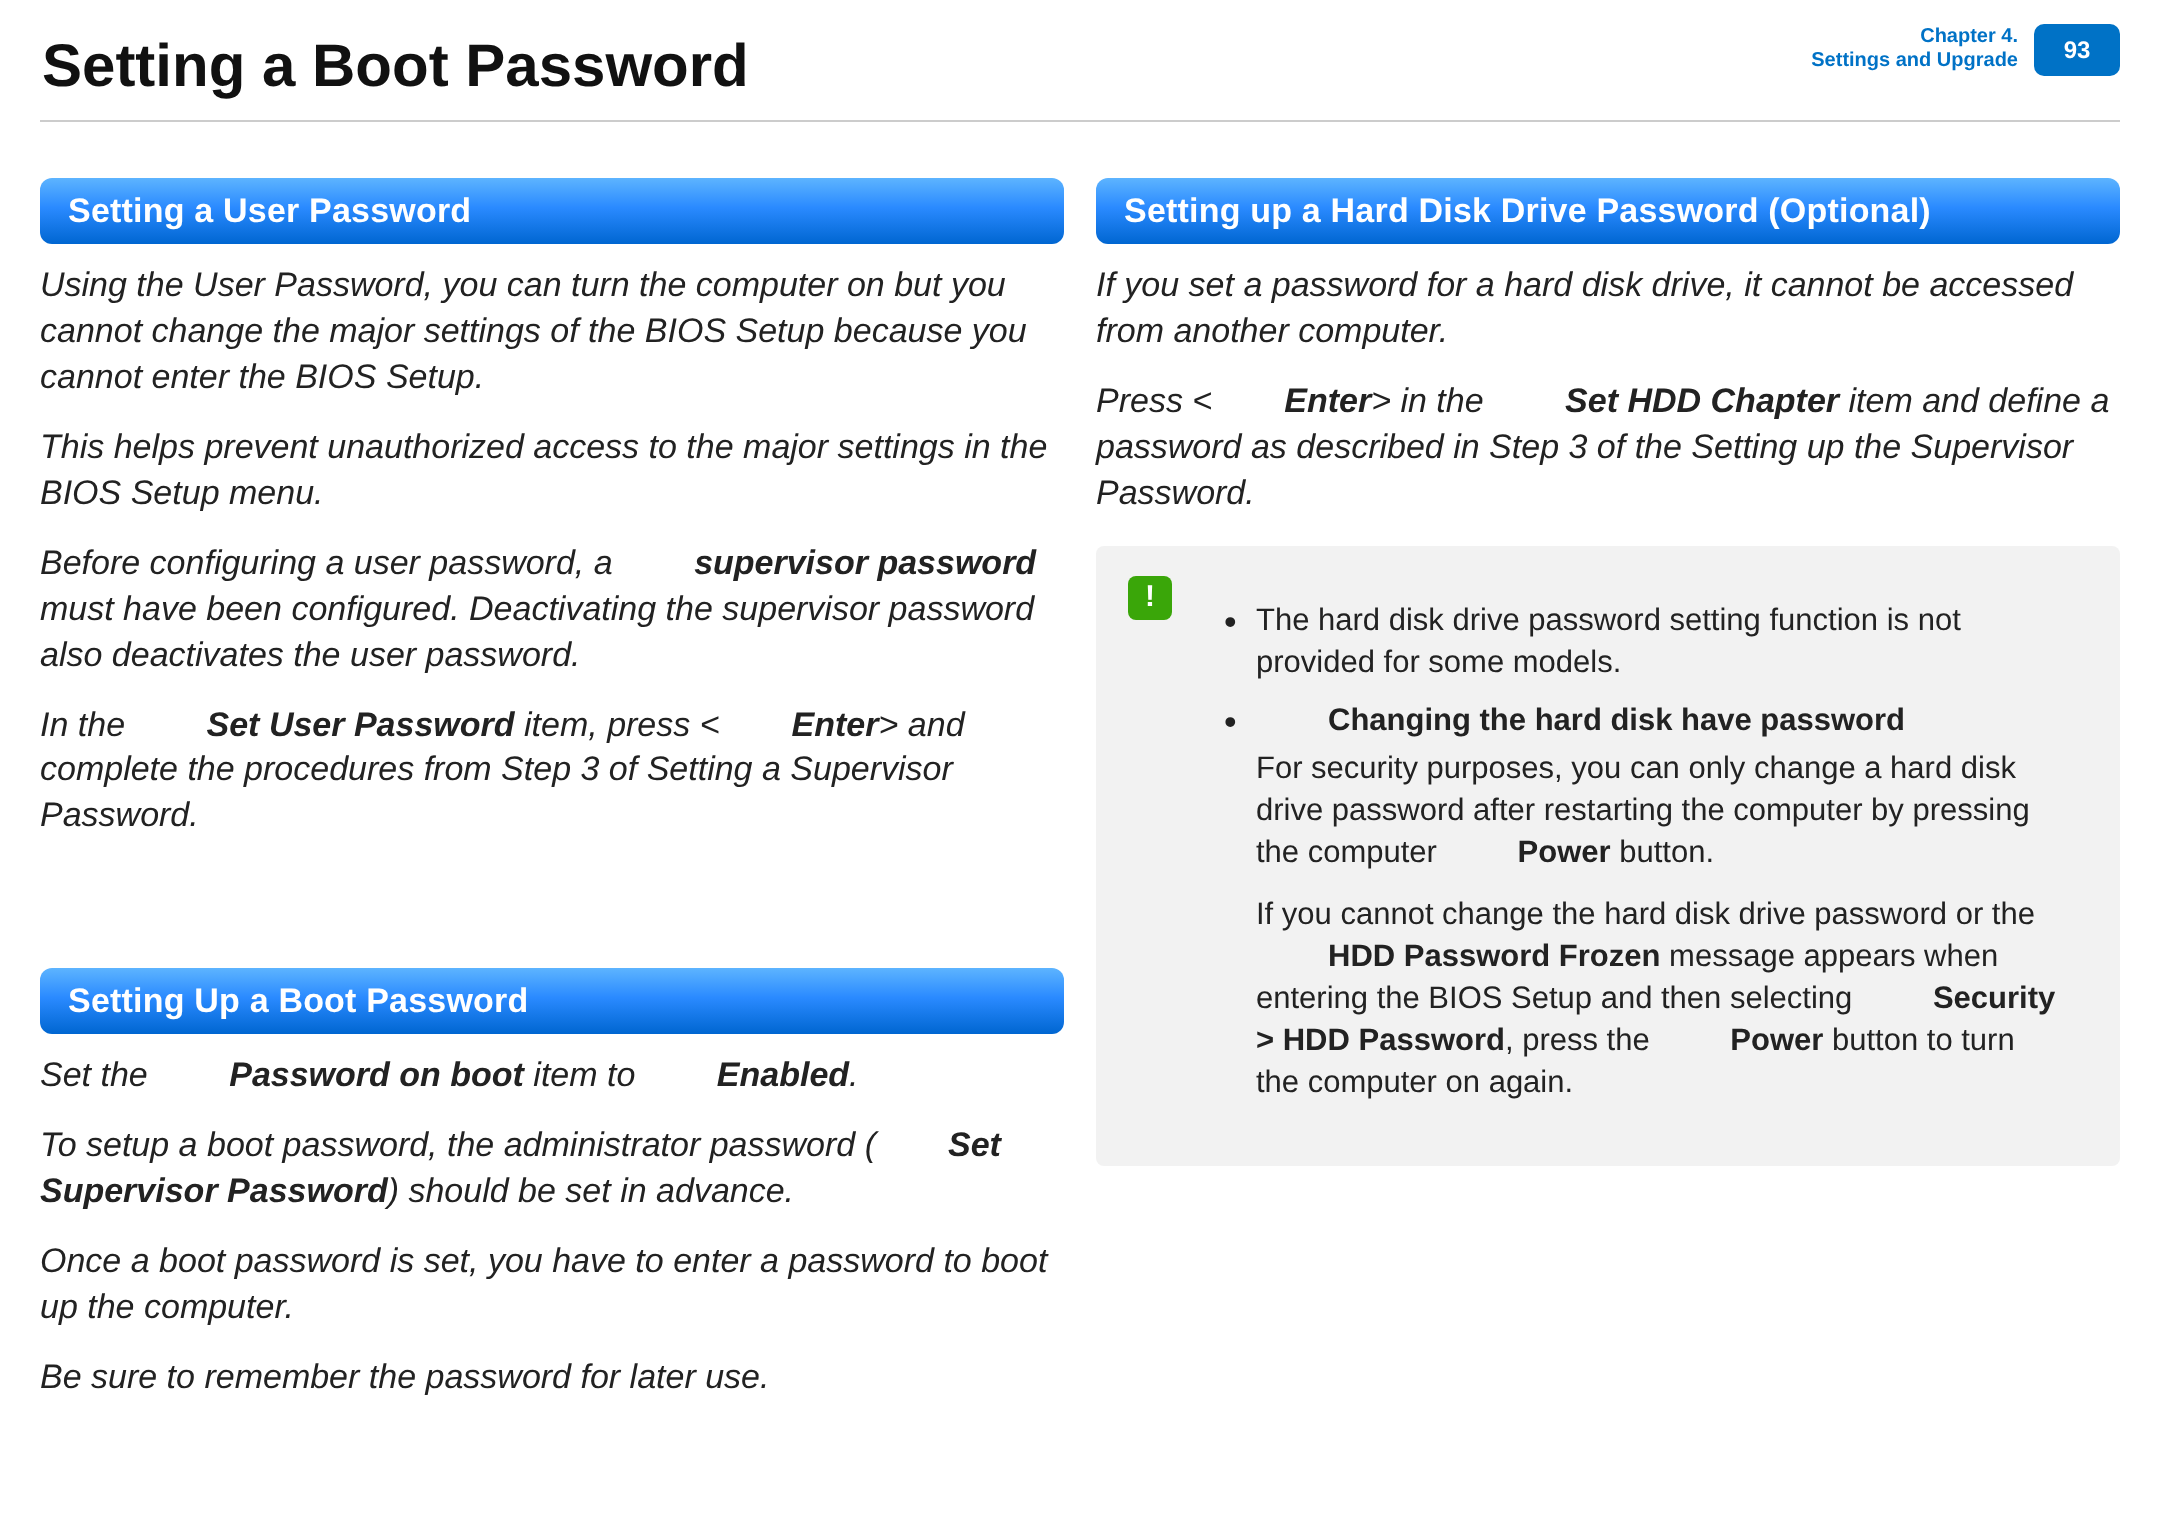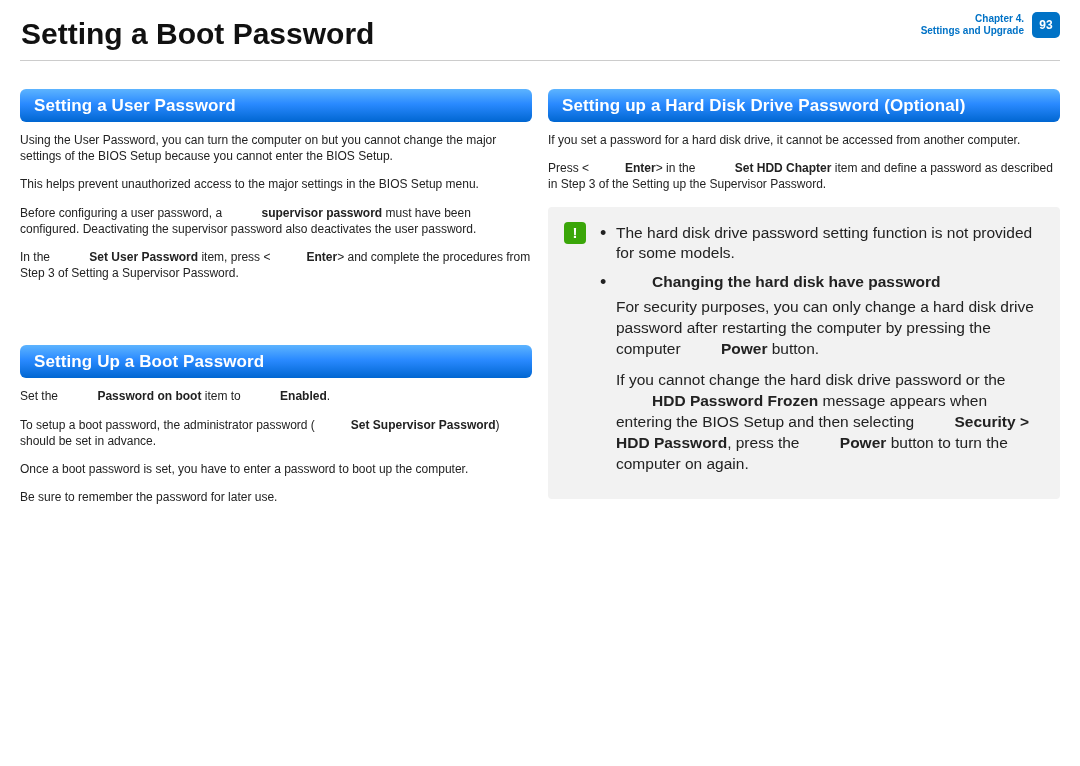--- a/index.html
+++ b/index.html
@@ -39,21 +39,21 @@
     font-weight: 700;
     text-align: right;
     line-height: 1.25;
     margin-right: 8px;
   }
   .page-num {
     background: #0072c6;
     color: #fff;
     font-size: 12px;
     font-weight: 600;
-    width: 28px;
+    width: 43px;
     height: 26px;
     border-radius: 5px;
     display: flex;
     align-items: center;
     justify-content: center;
   }
   .rule {
     border: none;
     border-top: 1px solid #ccc;
     margin: 0 0 18px 0;
@@ -70,24 +70,25 @@
     background: linear-gradient(to bottom, #5db4ff 0%, #2a8aff 45%, #0066d1 100%);
     color: #fff;
     font-size: 17px;
     font-weight: 700;
     padding: 7px 14px 6px 14px;
     border-radius: 6px;
     margin: 10px 0 10px 0;
     letter-spacing: 0.1px;
   }
   p.body-text {
-    font-size: 12px;
+    font-size: 17px;
     line-height: 1.35;
     margin: 0 0 12px 0;
     color: #222;
+    font-style: italic;
   }
   .b { font-weight: 700; padding-left: 36px; }
   .callout {
     background: #f2f2f2;
     border-radius: 4px;
     padding: 12px 16px 14px 16px;
     margin-top: 14px;
     display: flex;
     gap: 10px;
   }
@@ -105,21 +106,21 @@
     justify-content: center;
     margin-top: 3px;
   }
   .callout-body {
     flex: 1;
     font-size: 15.5px;
     line-height: 1.35;
   }
   .callout-body ul {
     list-style: none;
-    margin: 4px;
+    margin: 16px;
     padding: 0;
   }
   .callout-body li {
     position: relative;
     padding-left: 16px;
     margin-bottom: 8px;
   }
   .callout-body li::before {
     content: "•";
     position: absolute;

